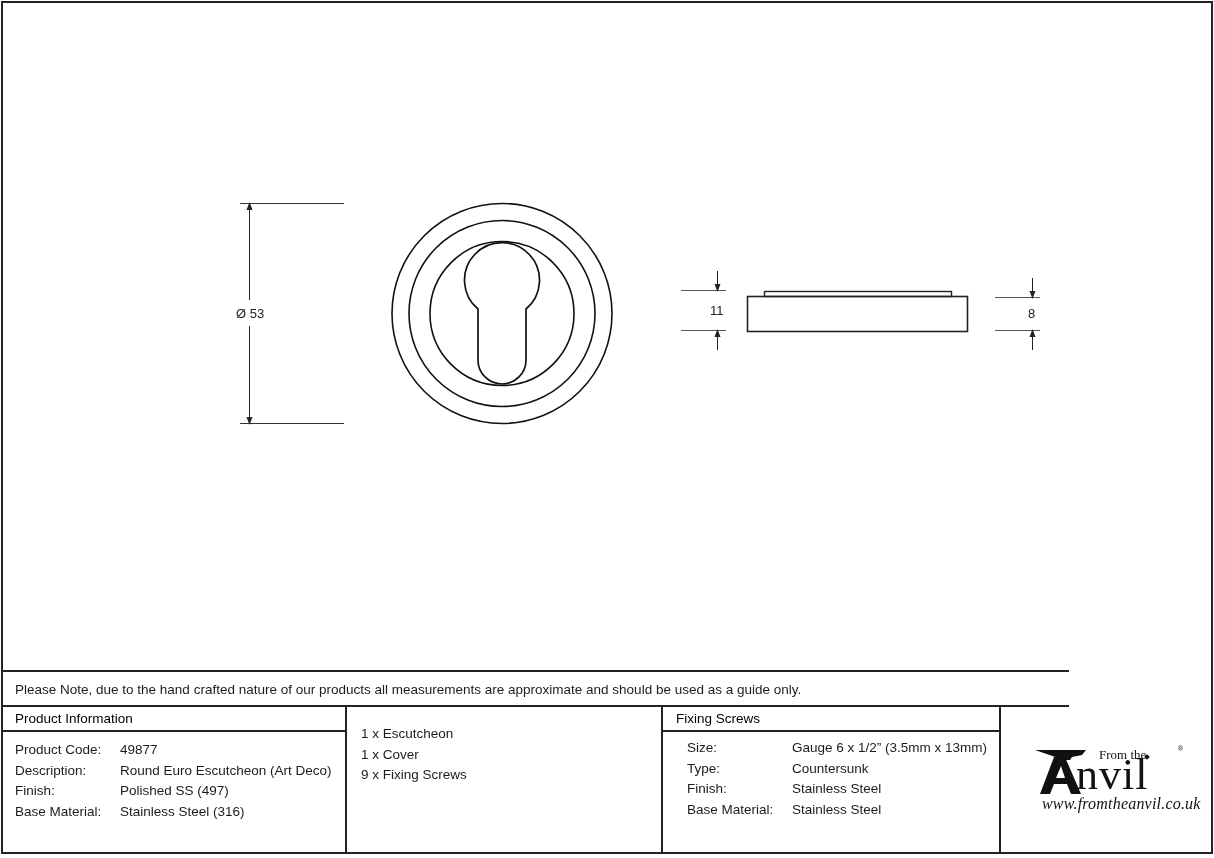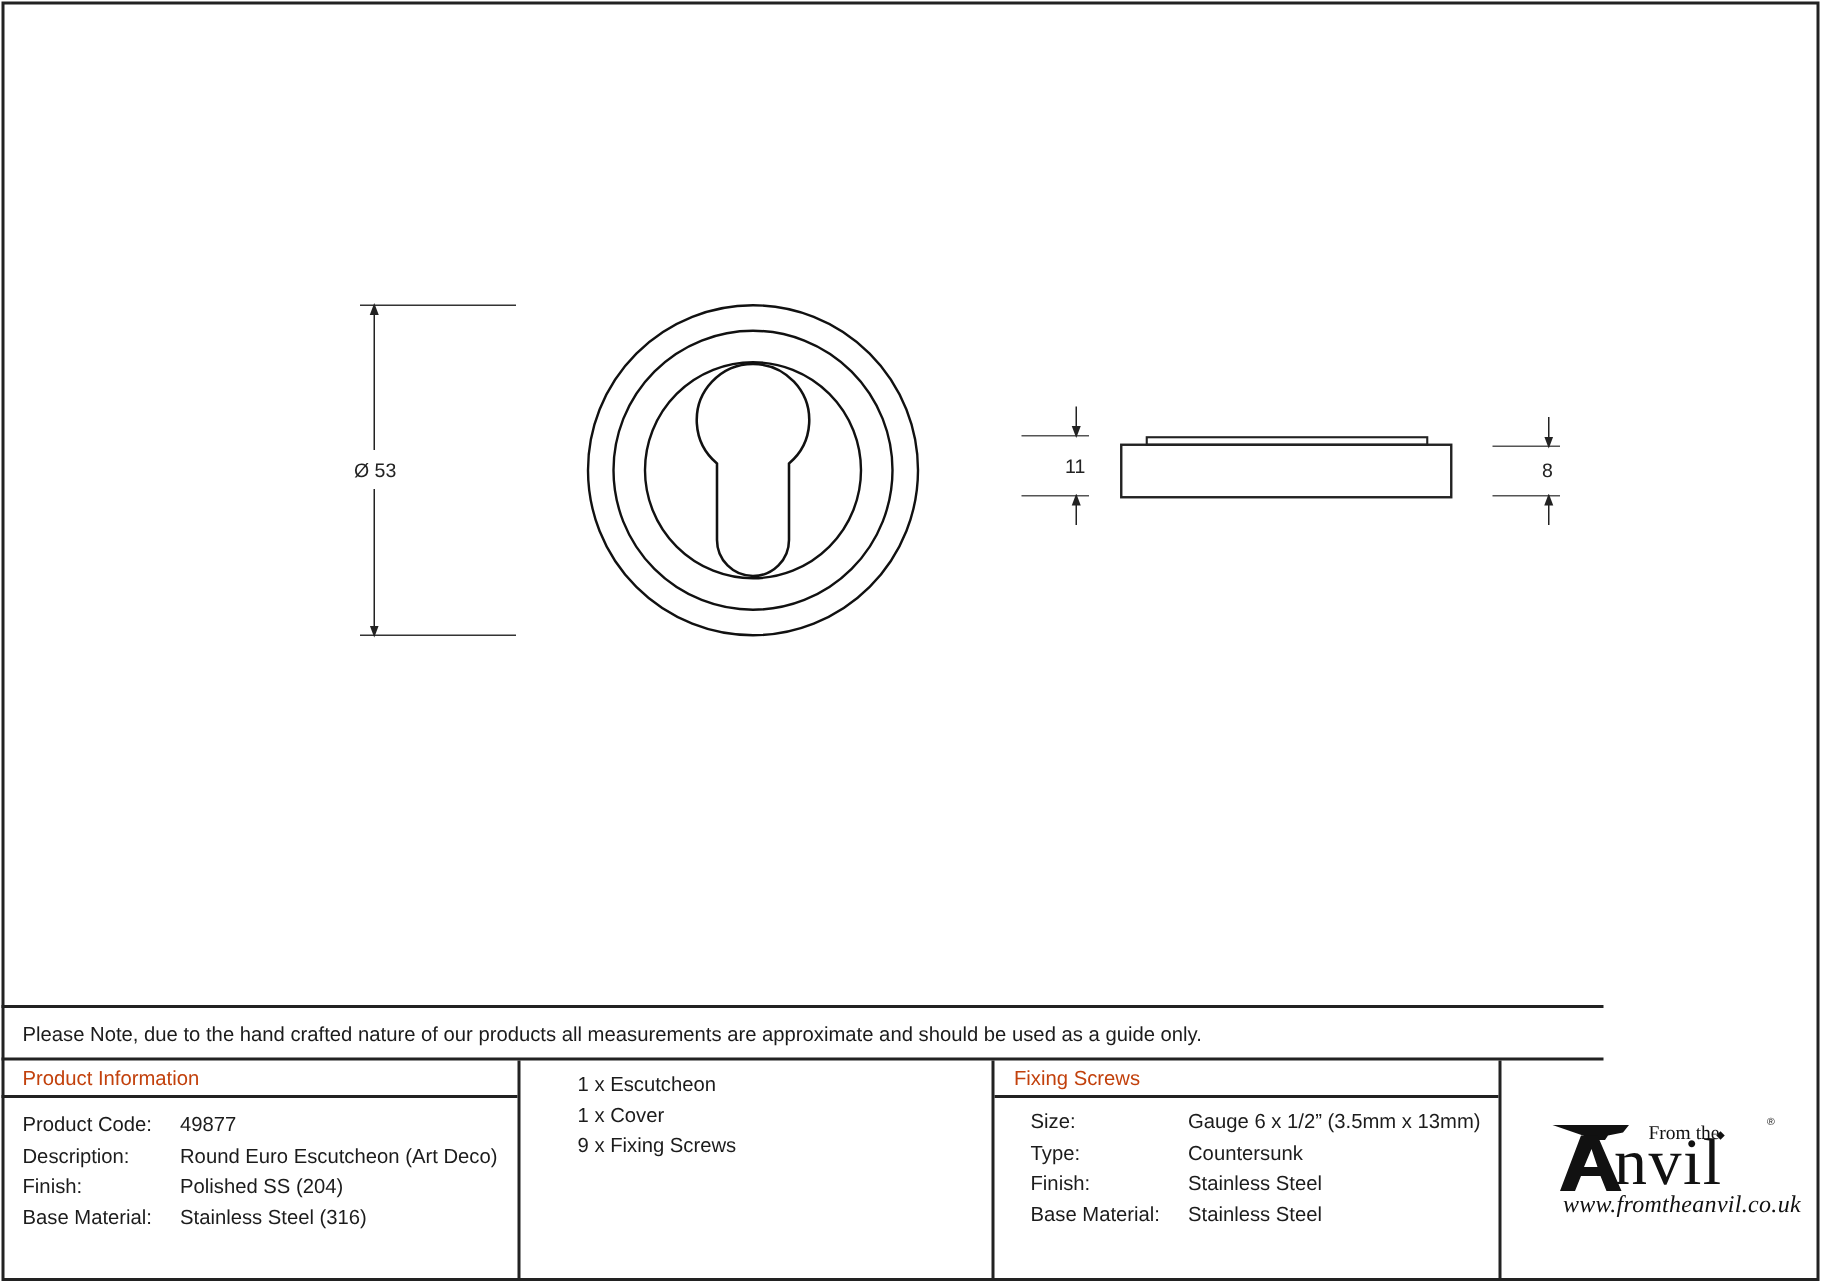--- a/index.html
+++ b/index.html
@@ -13,21 +13,21 @@
     .dim-label { font-family: "Liberation Sans", "DejaVu Sans", sans-serif; font-size: 13px; fill: #222; }
 
     .note-row {
       position: absolute; left: 1px; top: 670px; width: 1068px; height: 37px;
       border-top: 2px solid #222; border-bottom: 2px solid #222;
       padding-left: 14px; font-size: 13.5px; line-height: 35px; color: #1c1c1c;
     }
     .col { position: absolute; top: 707px; height: 147px; }
     .col-head {
       height: 25px; border-bottom: 2px solid #222; font-size: 13.5px; line-height: 24px;
-      padding-left: 14px; color: #c2410c;
+      padding-left: 14px; color: #000000;
     }
     .col-body { padding: 8px 0 0 14px; font-size: 13.5px; color: #1c1c1c; }
     .kv { display: flex; height: 20.7px; line-height: 20.7px; white-space: nowrap; }
     .kv .k { width: 105px; }
     .list-item { height: 20.5px; line-height: 20.5px; white-space: nowrap; }
     .col.c1 { left: 1px; width: 346px; border-right: 2px solid #222; }
     .col.c2 { left: 347px; width: 316px; border-right: 2px solid #222; }
     .col.c3 { left: 663px; width: 338px; border-right: 2px solid #222; }
     .col.c3 .col-head { padding-left: 13px; }
     .col.c3 .col-body { padding-left: 24px; }
@@ -98,31 +98,31 @@
     <div class="kv">
       <span class="k">Product Code:</span>
       <span class="v">49877</span>
     </div>
     <div class="kv">
       <span class="k">Description:</span>
       <span class="v">Round Euro Escutcheon (Art Deco)</span>
     </div>
     <div class="kv">
       <span class="k">Finish:</span>
-      <span class="v">Polished SS (204)</span>
+      <span class="v">Polished SS (497)</span>
     </div>
     <div class="kv">
       <span class="k">Base Material:</span>
       <span class="v">Stainless Steel (316)</span>
     </div>
   </div>
 </div>
 
 <div class="col c2">
-  <div class="col-body" style="padding-top:6px;margin-left:24px;">
+  <div class="col-body" style="padding-top:17px;">
     <div class="list-item">1 x Escutcheon</div>
     <div class="list-item">1 x Cover</div>
     <div class="list-item">9 x Fixing Screws</div>
   </div>
 </div>
 
 <div class="col c3">
   <div class="col-head">Fixing Screws</div>
   <div class="col-body" style="padding-top:6px;">
     <div class="kv">

